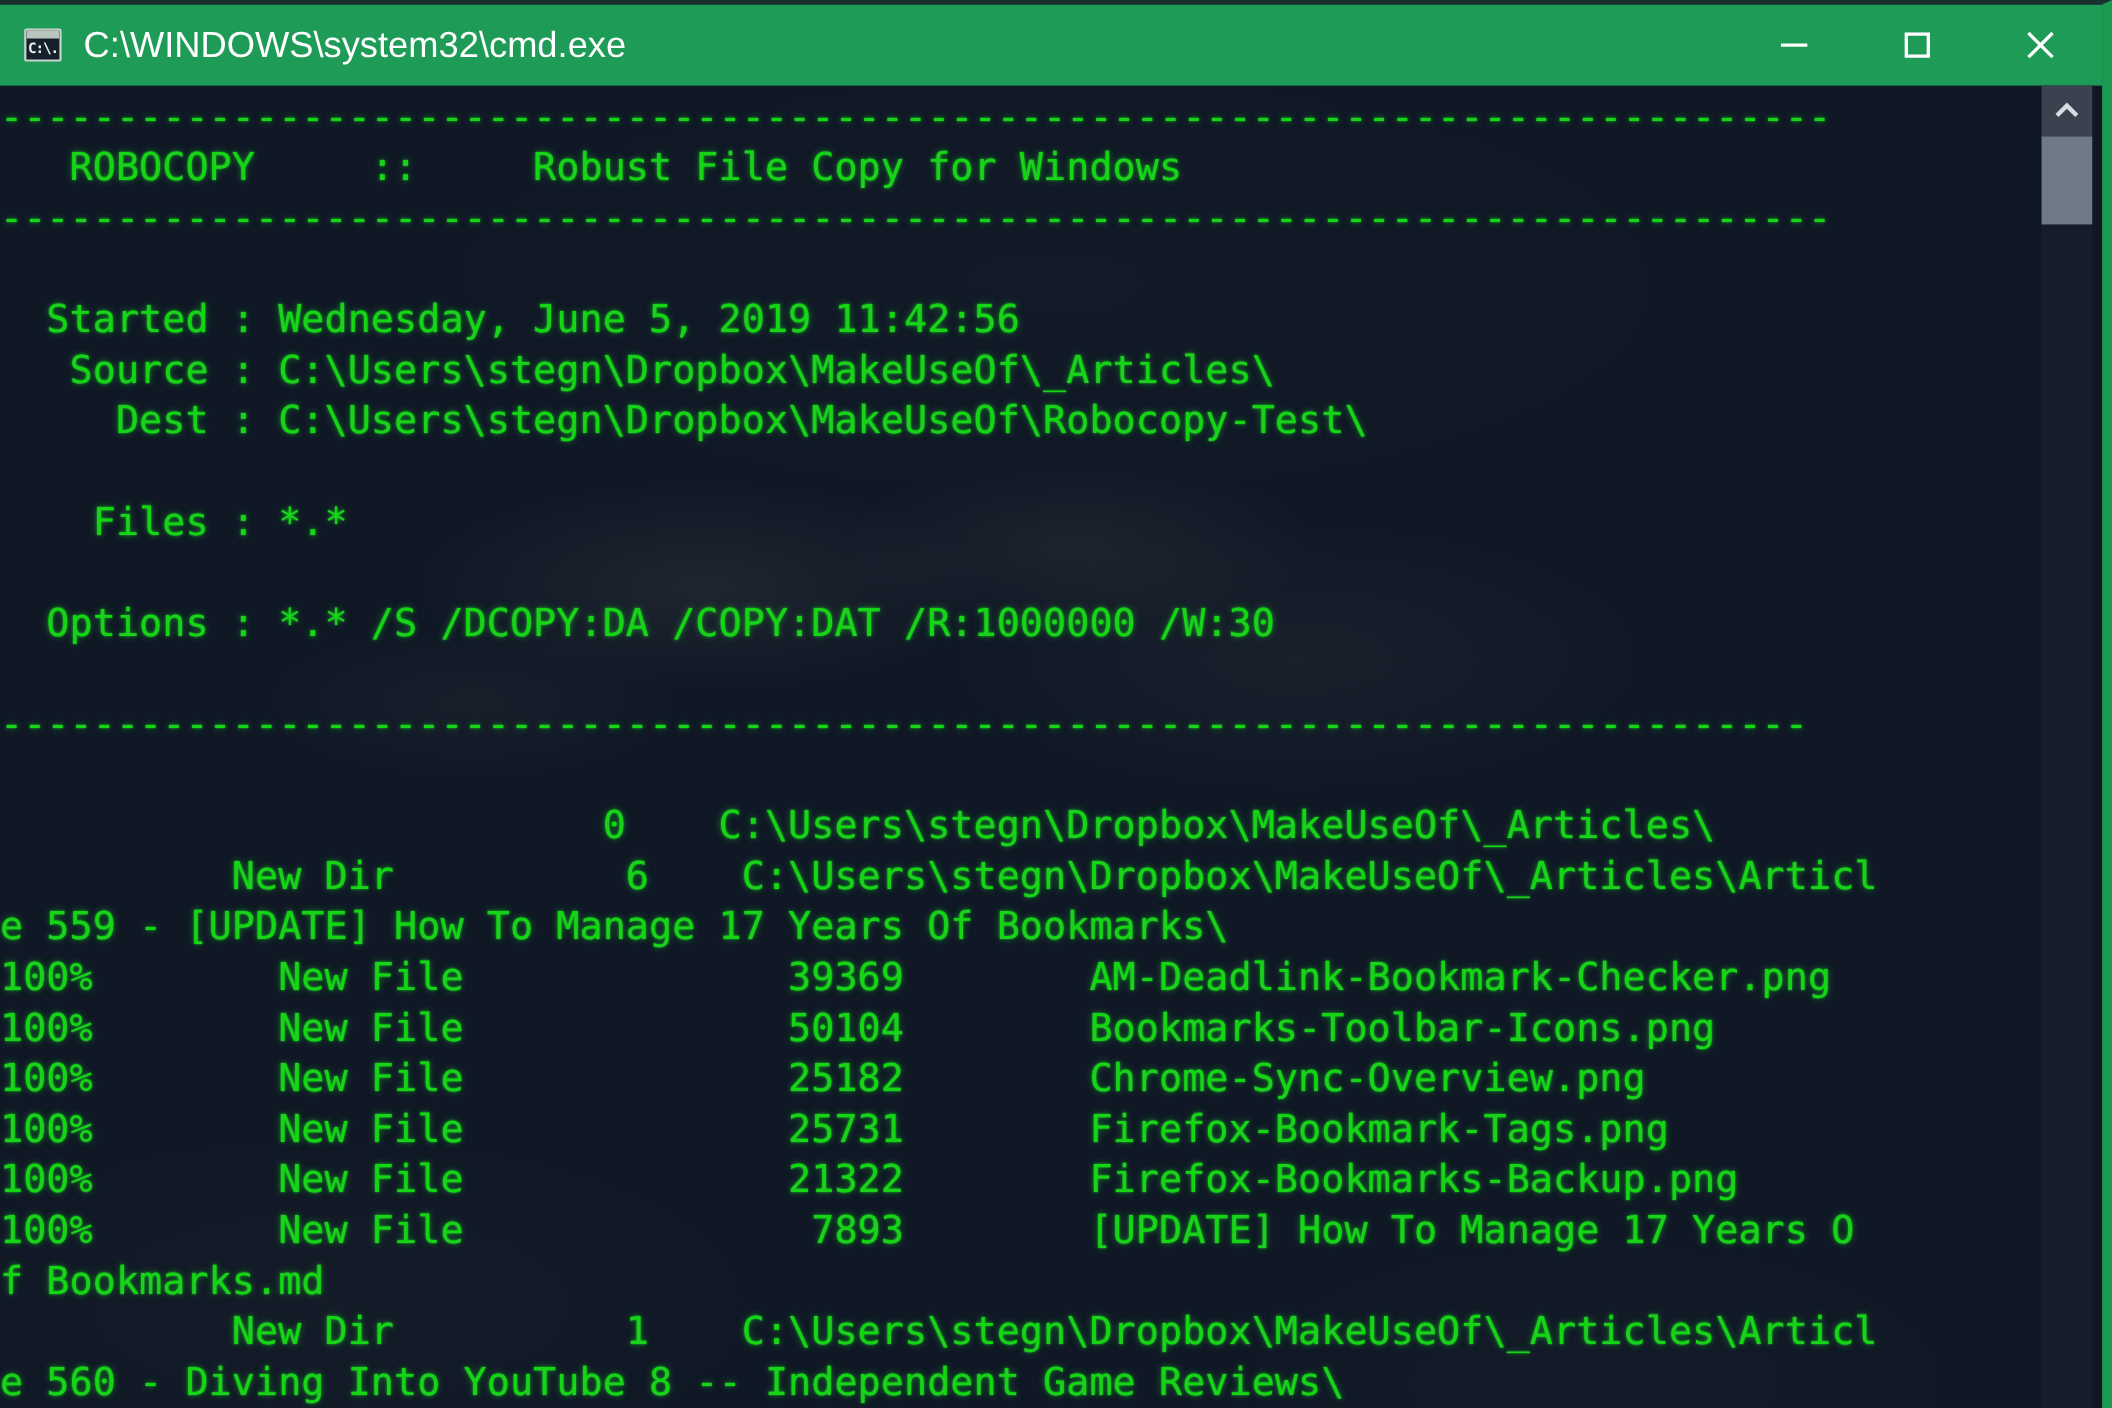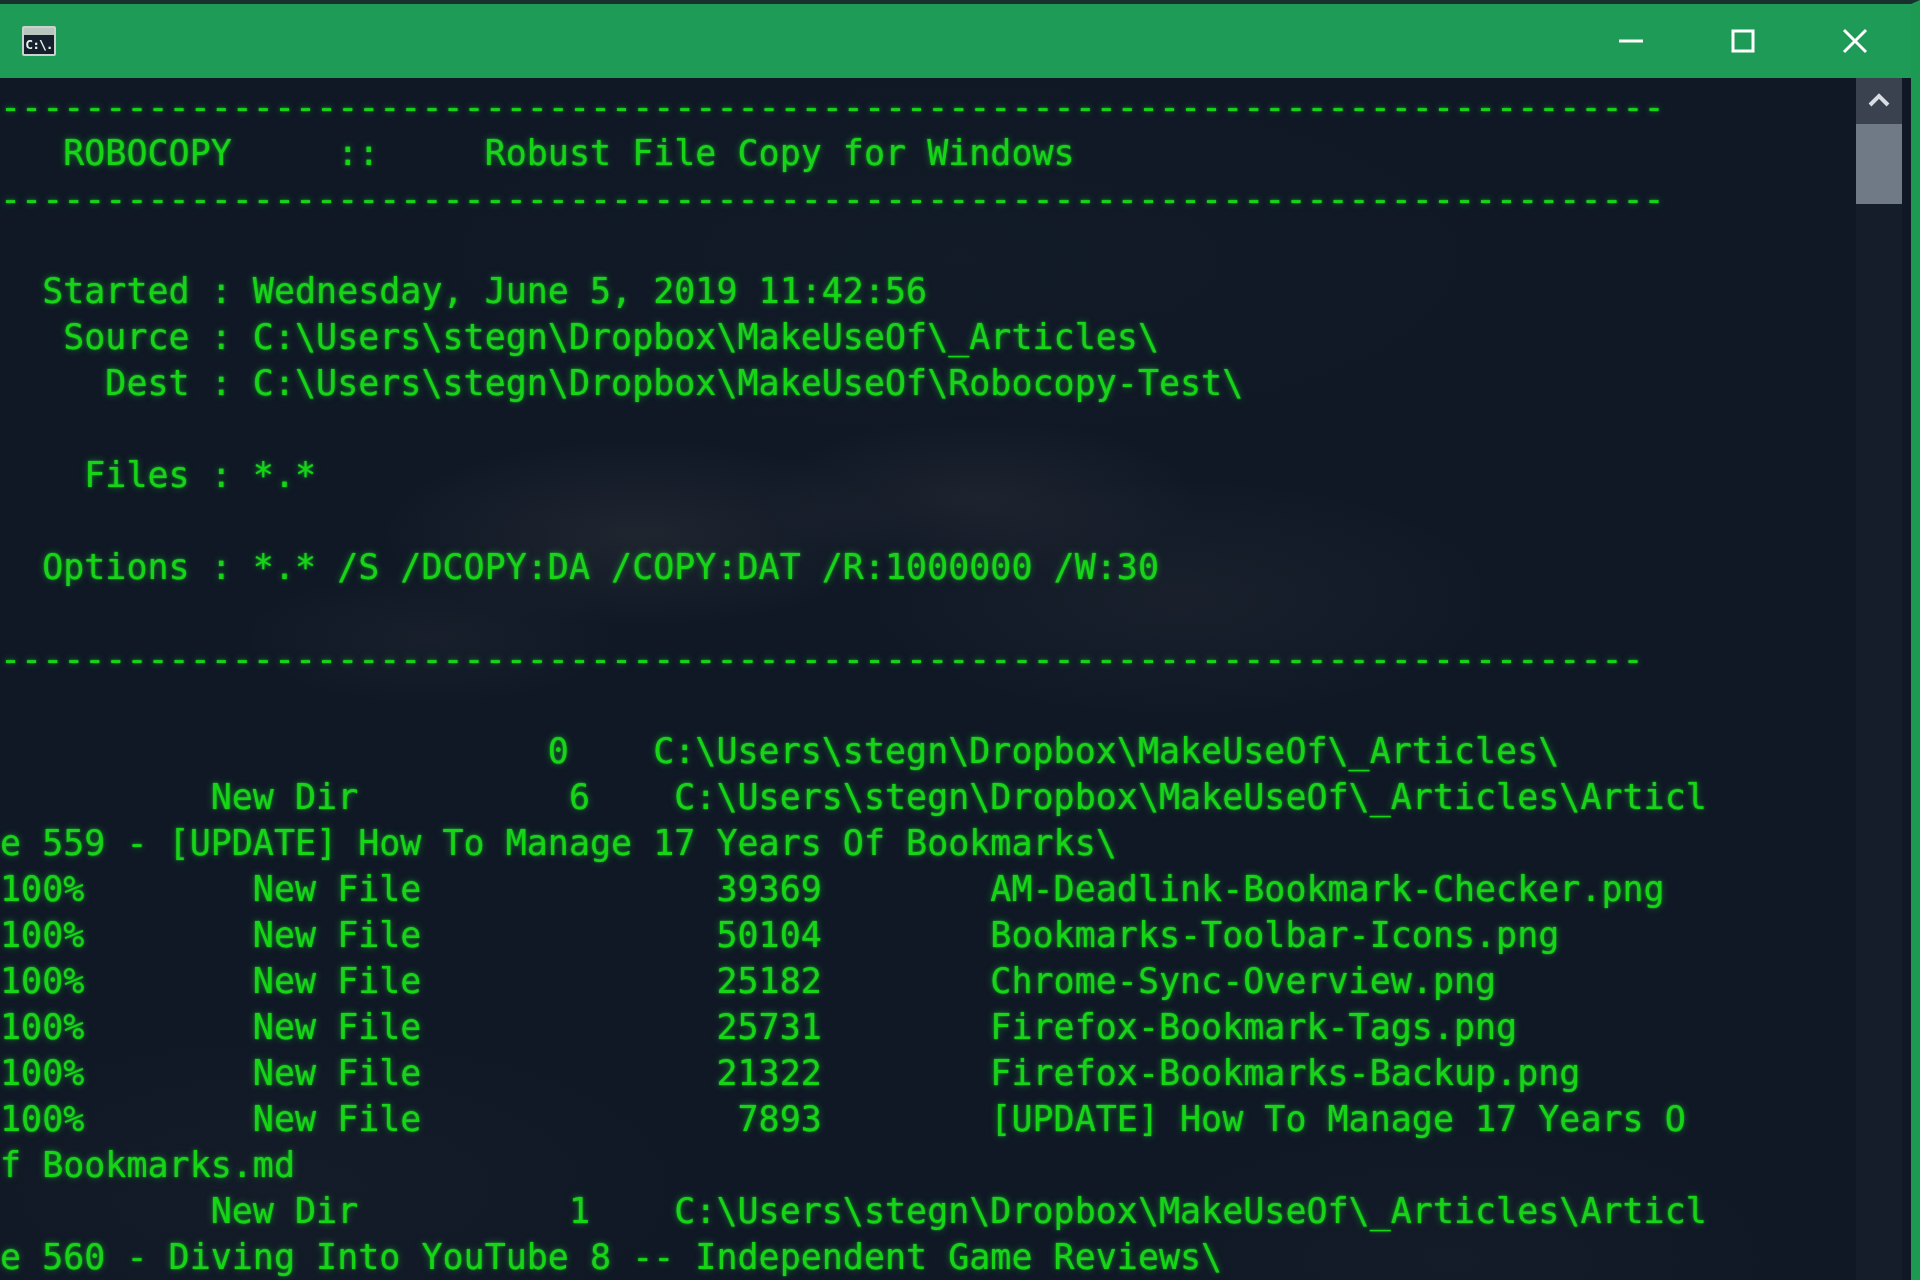--- a/index.html
+++ b/index.html
@@ -106,20 +106,21 @@
 </style>
 </head>
 <body>
 
 <div class="window">
 
   <div class="titlebar">
     <div class="tb-icon">
       <span>C:\.</span>
     </div>
+    <div class="tb-title">C:\WINDOWS\system32\cmd.exe</div>
     <div class="tb-spacer"></div>
 
     <div class="tb-btn">
       <span>
         <svg width="34" height="34" viewBox="0 0 34 34">
             <line x1="5" y1="17" x2="29" y2="17" stroke="#ffffff" stroke-width="3"></line>
           </svg>
       </span>
     </div>
     <div class="tb-btn">

